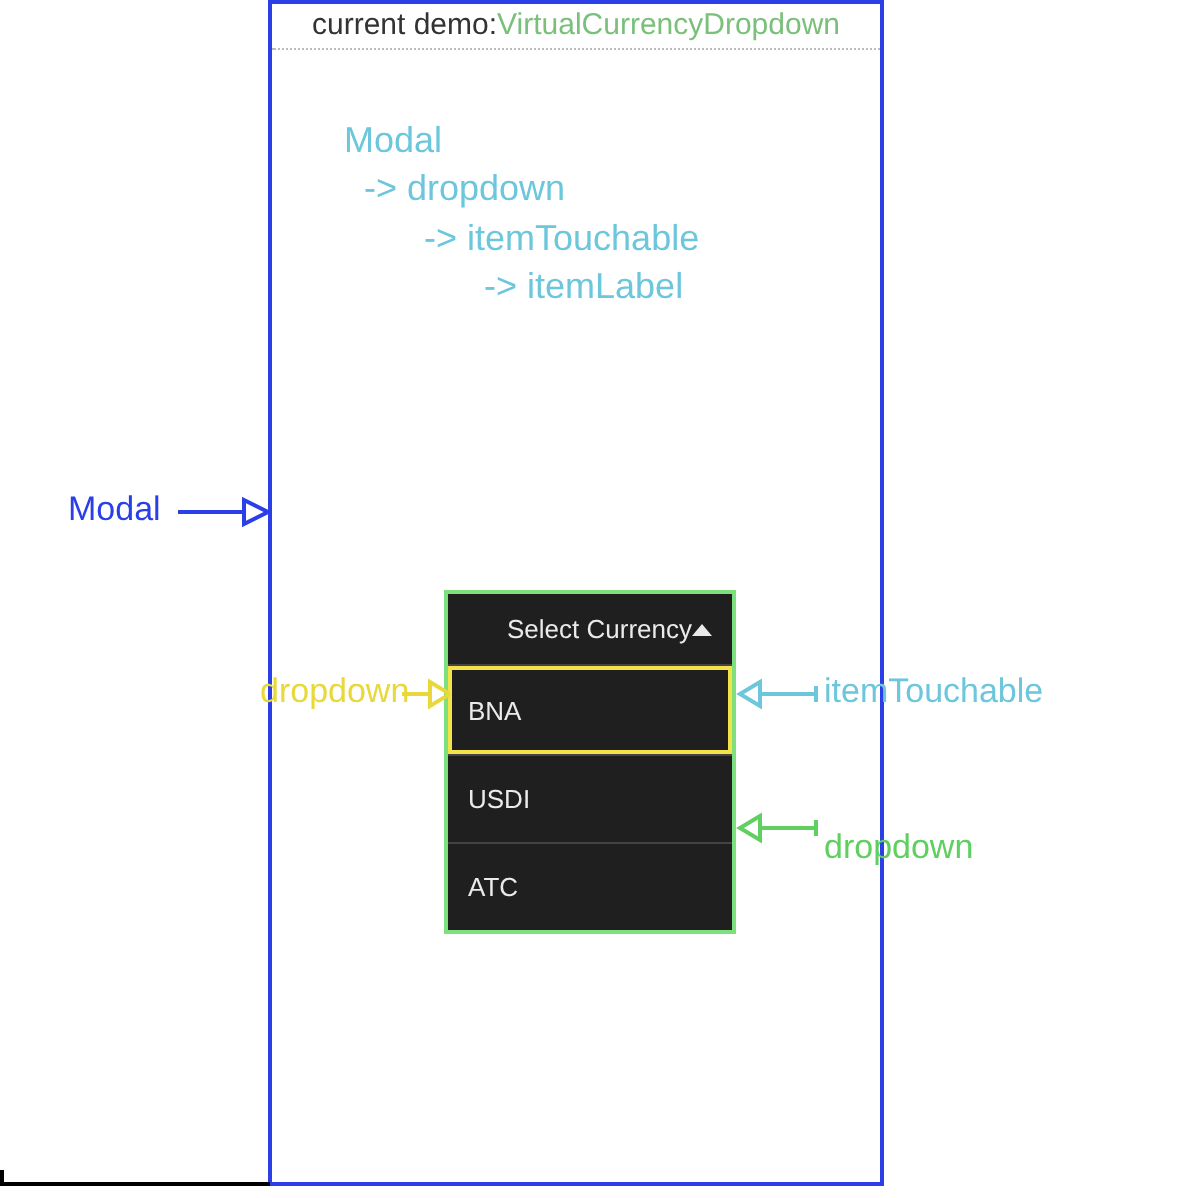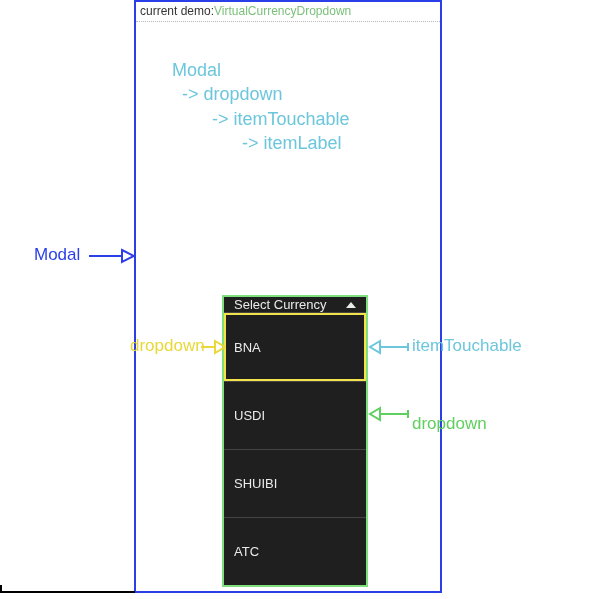--- a/index.html
+++ b/index.html
@@ -23,25 +23,26 @@
     width: 308px;
     height: 593px;
     border: 2px solid #2b3fe8;
     background: #fff;
   }
   .demo-header {
     position: absolute;
     left: 136px;
     top: 2px;
     width: 304px;
-    font-size: 12px;
+    font-size: 15px;
     color: #333;
     padding: 2px 20px 3px 4px;
     border-bottom: 1px dotted #bbb;
     background: #fff;
+    text-align: right;
   }
   .demo-header .demo-name { color: #7ac07a; }
   
   .hier {
     position: absolute;
     left: 172px;
     top: 58px;
     font-size: 18px;
     line-height: 1.35;
     color: #6cc6dc;
@@ -52,38 +53,38 @@
     position: absolute;
     left: 222px;
     top: 295px;
     width: 146px;
     background: #1f1f1f;
     border: 2px solid #7de07d;
   }
   .dd-header {
     display: flex;
     align-items: center;
-    justify-content: space-between;
-    padding: 0 10px;
+    justify-content: flex-end;
+    padding: 10px 10px;
     color: #eaeaea;
     font-size: 13px;
     cursor: pointer;
     border-bottom: 1px solid #444;
     background: #1f1f1f;
   }
   .dd-header .caret {
     display: inline-block;
     width: 0; height: 0;
     border-left: 5px solid transparent;
     border-right: 5px solid transparent;
     border-bottom: 6px solid #eaeaea;
   }
   .dd-list { }
   .dd-item {
-    padding: 26px 10px;
+    padding: 14px 10px;
     color: #eaeaea;
     font-size: 13px;
     border-top: 1px solid #444;
     cursor: pointer;
     background: #1f1f1f;
   }
   .dd-item.first {
     
     outline: 2px solid #f4e24a;
     outline-offset: -2px;
@@ -138,21 +139,20 @@
   </div>
 
   <div class="dd">
     <div class="dd-header">
       <span>Select Currency</span>
       <span class="caret"></span>
     </div>
     <div class="dd-list">
       <div class="dd-item first"><span>BNA</span></div>
       <div class="dd-item"><span>USDI</span></div>
-      <div class="dd-item"><span>SHUIBI</span></div>
       <div class="dd-item"><span>ATC</span></div>
     </div>
   </div>
 
   <div class="ann blue" style="left:34px; top:245px;">Modal</div>
   <svg class="arrow" style="left:86px; top:246px;" width="48" height="20">
     <defs></defs>
     <line x1="3" y1="10" x2="36" y2="10" stroke="#2b3fe8" stroke-width="2"></line>
     <polygon points="36,4 48,10 36,16" fill="none" stroke="#2b3fe8" stroke-width="2"></polygon>
   </svg>

